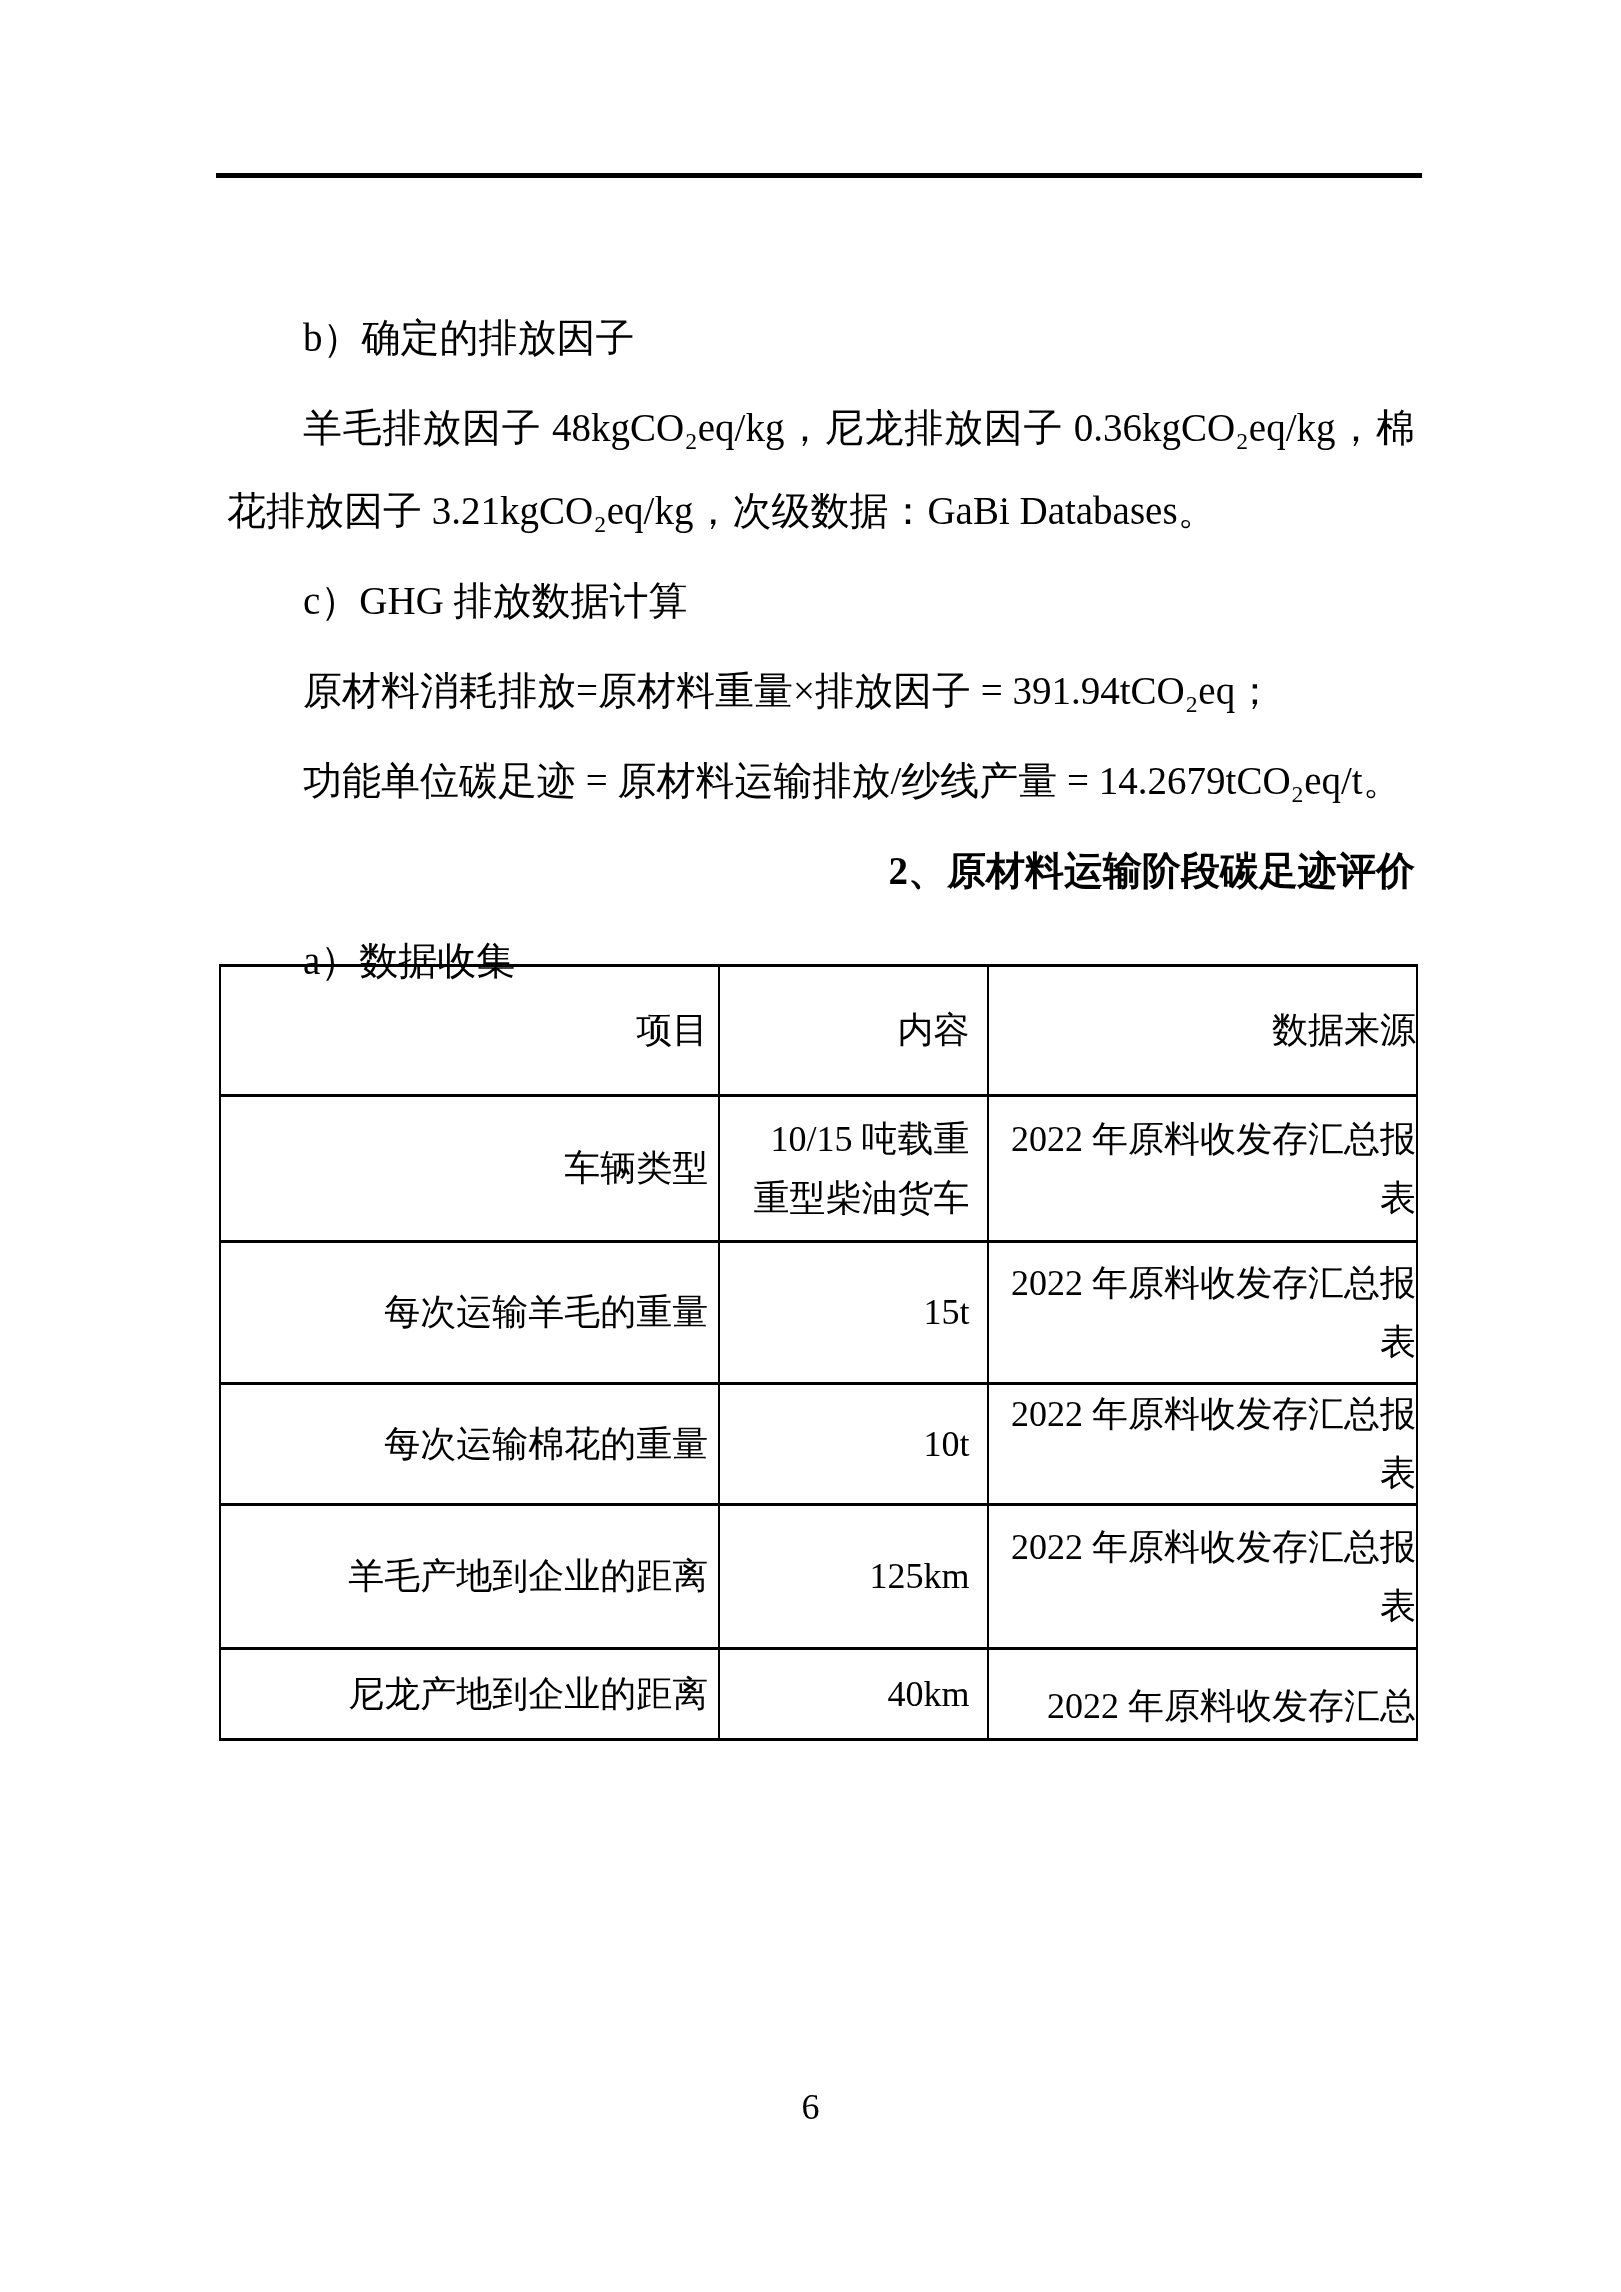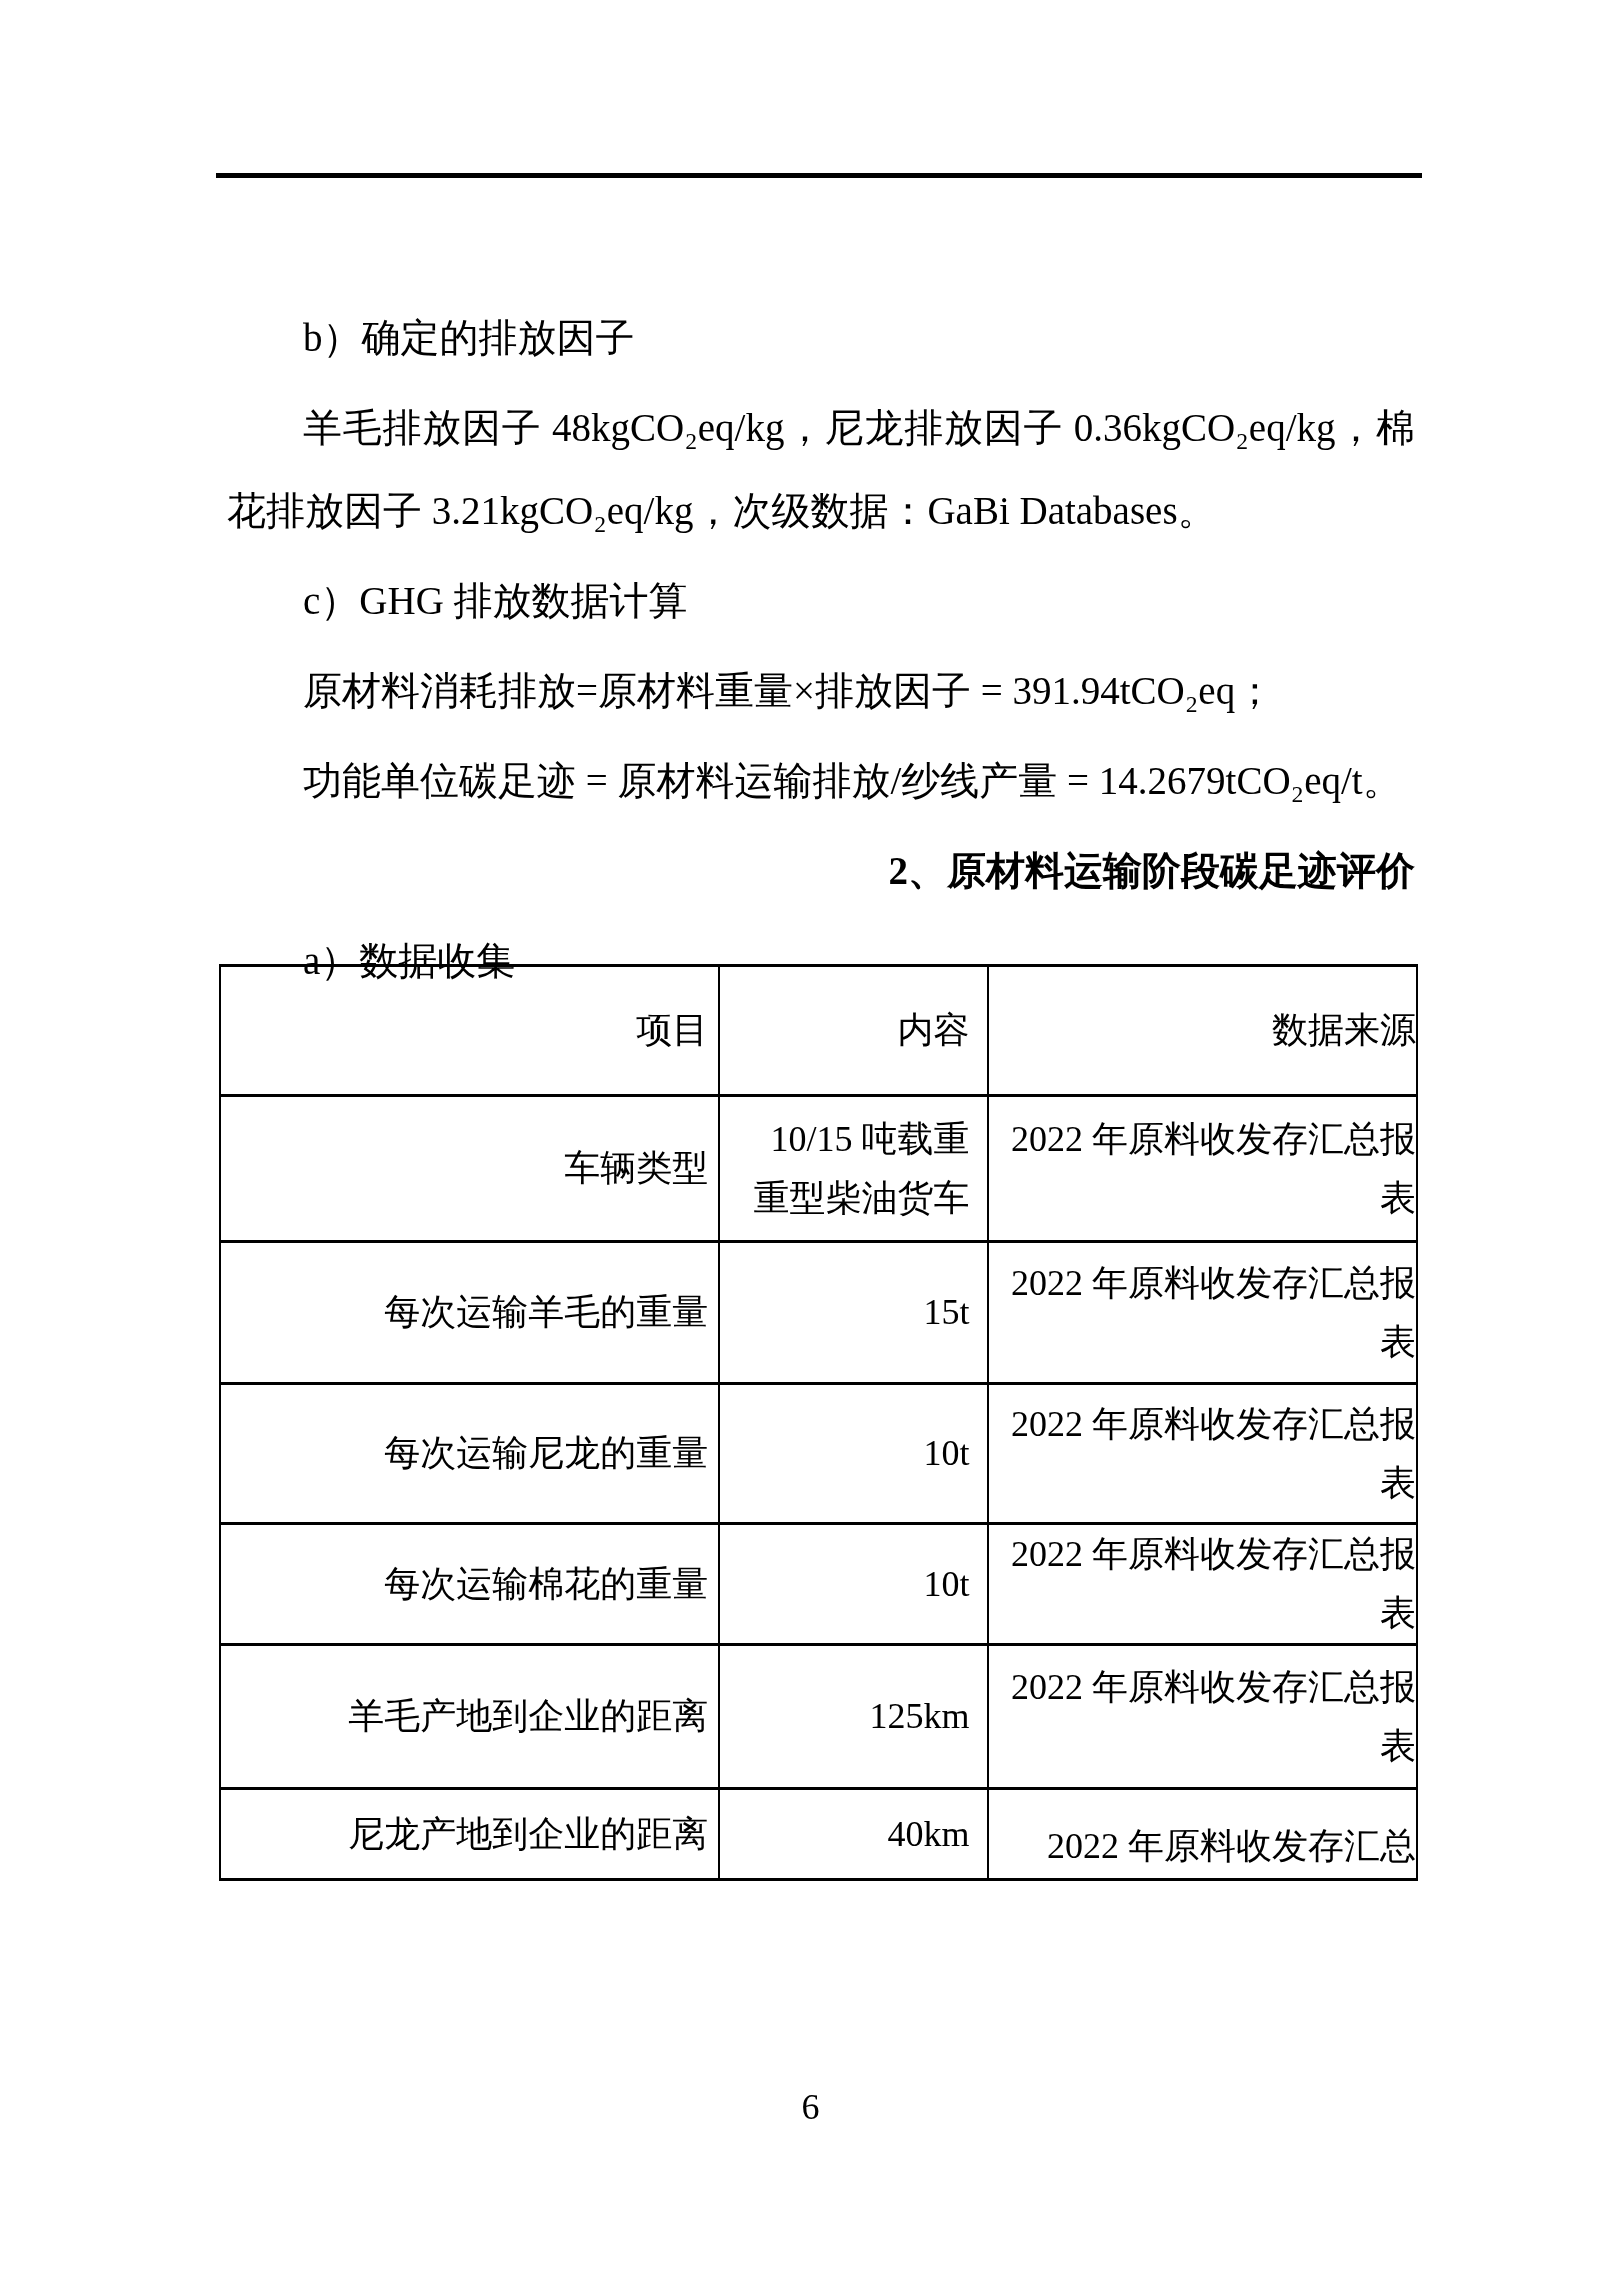--- a/index.html
+++ b/index.html
@@ -77,25 +77,20 @@
       <tr style="height:146px">
         <td class="c-item">车辆类型</td>
         <td class="c-content">10/15 吨载重重型柴油货车</td>
         <td class="c-source">2022 年原料收发存汇总报表</td>
       </tr>
       <tr style="height:142px">
         <td class="c-item">每次运输羊毛的重量</td>
         <td class="c-content">15t</td>
         <td class="c-source">2022 年原料收发存汇总报表</td>
       </tr>
-      <tr style="height:140px">
-        <td class="c-item">每次运输尼龙的重量</td>
-        <td class="c-content">10t</td>
-        <td class="c-source">2022 年原料收发存汇总报表</td>
-      </tr>
       <tr style="height:101px">
         <td class="c-item">每次运输棉花的重量</td>
         <td class="c-content">10t</td>
         <td class="c-source">2022 年原料收发存汇总报表</td>
       </tr>
       <tr style="height:144px">
         <td class="c-item">羊毛产地到企业的距离</td>
         <td class="c-content">125km</td>
         <td class="c-source">2022 年原料收发存汇总报表</td>
       </tr>

